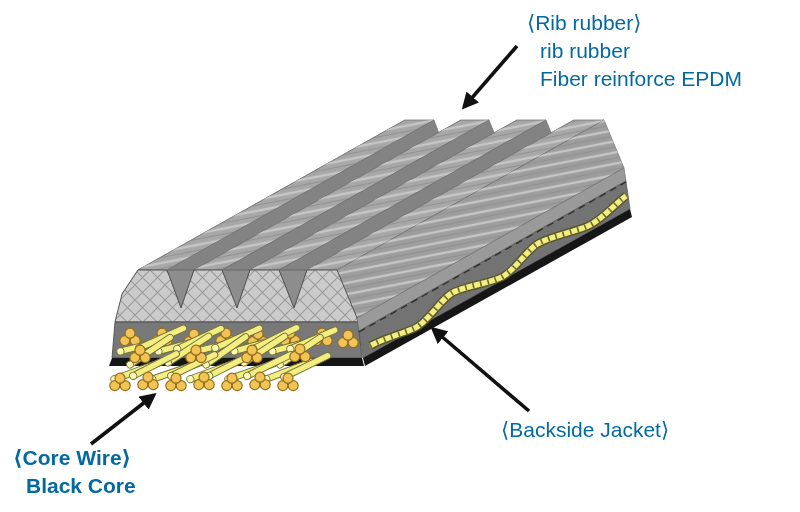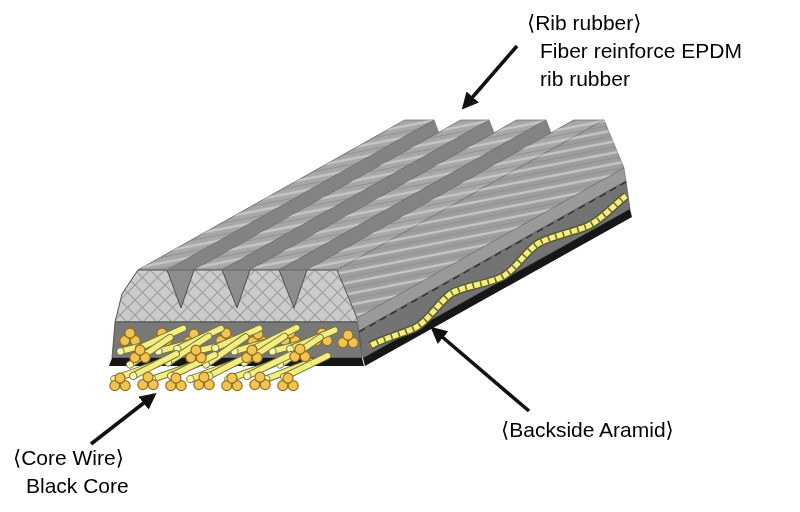--- a/index.html
+++ b/index.html
@@ -1,19 +1,19 @@
 <!DOCTYPE html>
 <html><head>
 <meta charset="utf-8">
 <style>
   html,body{margin:0;padding:0;background:#fff;}
   .stage{position:relative;width:800px;height:512px;background:#ffffff;overflow:hidden;
          font-family:"Liberation Sans","DejaVu Sans",sans-serif;}
   .stage svg{position:absolute;left:0;top:0;}
-  .label{position:absolute;font-size:21px;line-height:28px;color:#000000;white-space:nowrap;}
+  .label{position:absolute;font-size:21px;line-height:28px;color:#0369a1;white-space:nowrap;}
   .label .ind{margin-left:13px;}
 </style>
 </head>
 <body>
 
 <div class="stage">
 
 <svg width="800" height="512" viewBox="0 0 800 512">
   <defs>
     <pattern id="xh" width="15" height="15" patternUnits="userSpaceOnUse">
@@ -131,26 +131,26 @@
 
   <g stroke="#111111" stroke-width="3.6">
     <line x1="517" y1="46" x2="464" y2="107" marker-end="url(#ah)"></line>
     <line x1="91" y1="444" x2="154" y2="395" marker-end="url(#ah)"></line>
     <line x1="529" y1="411" x2="433" y2="329" marker-end="url(#ah)"></line>
   </g>
 </svg>
 
   <div class="label" style="left:527px;top:9px;">
     <div>⟨Rib rubber⟩</div>
+    <div class="ind">rib rubber</div>
     <div class="ind">Fiber reinforce EPDM</div>
-    <div class="ind">rib rubber</div>
   </div>
 
-  <div class="label" style="left:13px;top:444px;">
+  <div class="label" style="left:13px;top:444px;font-weight:bold;">
     <div>⟨Core Wire⟩</div>
     <div class="ind">Black Core</div>
   </div>
 
   <div class="label" style="left:501px;top:416px;">
-    <div>⟨Backside Aramid⟩</div>
+    <div>⟨Backside Jacket⟩</div>
   </div>
 
 </div>
 
 </body></html>

